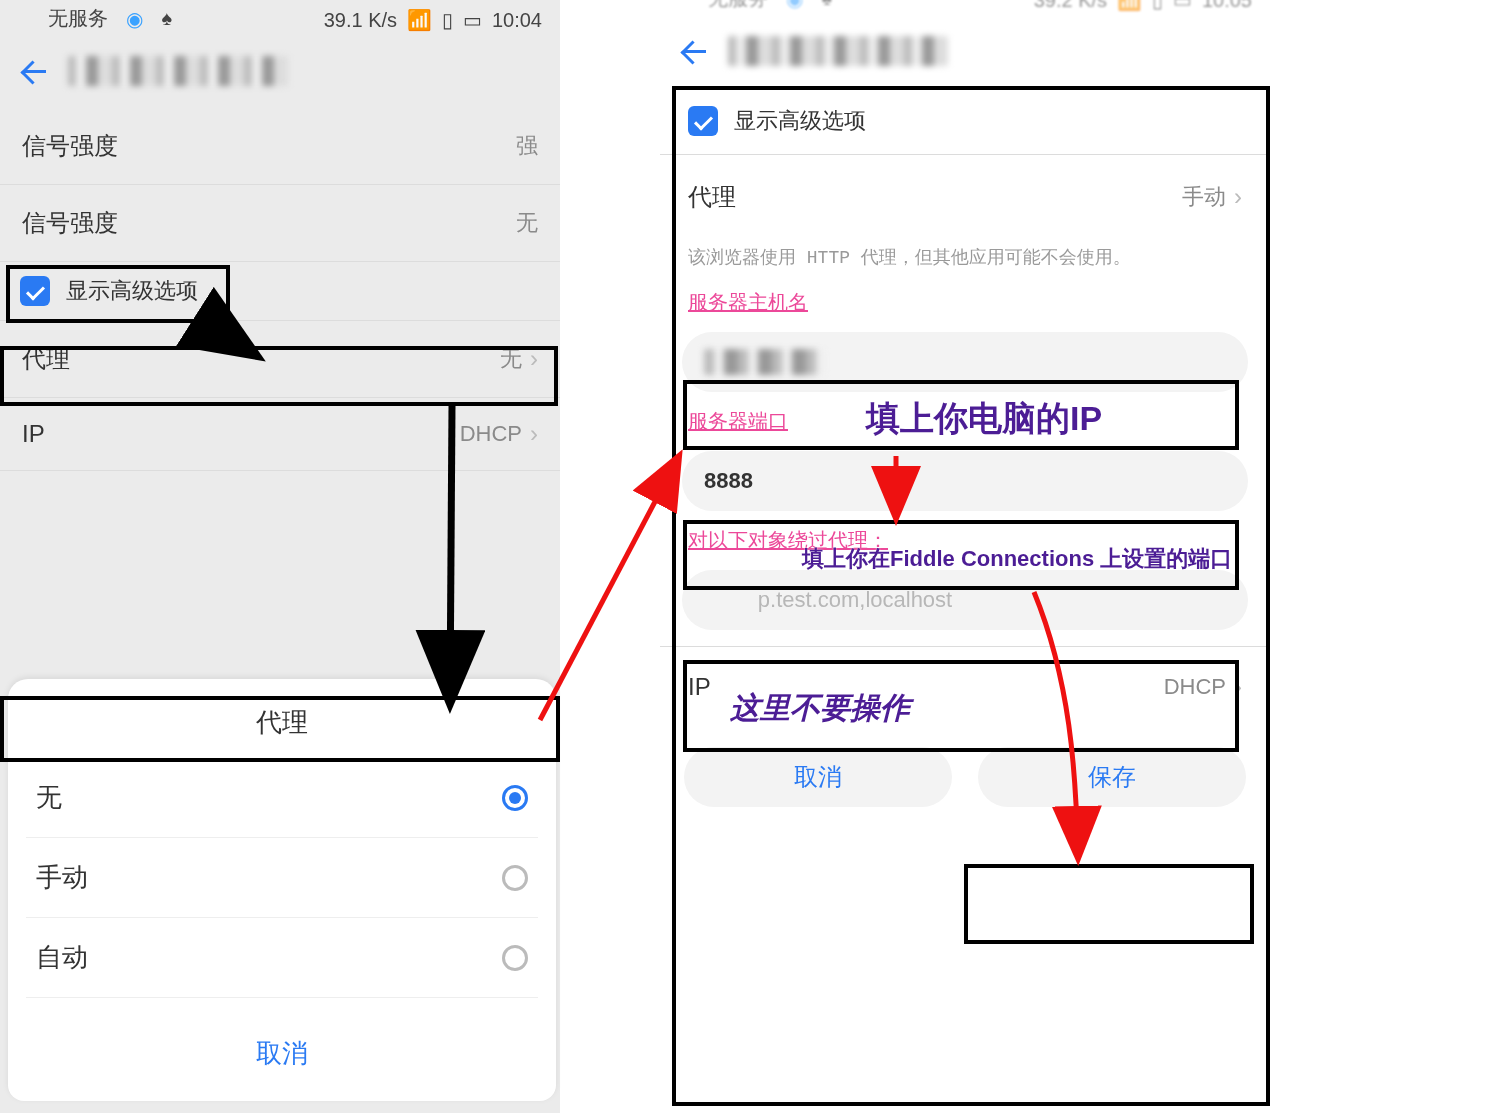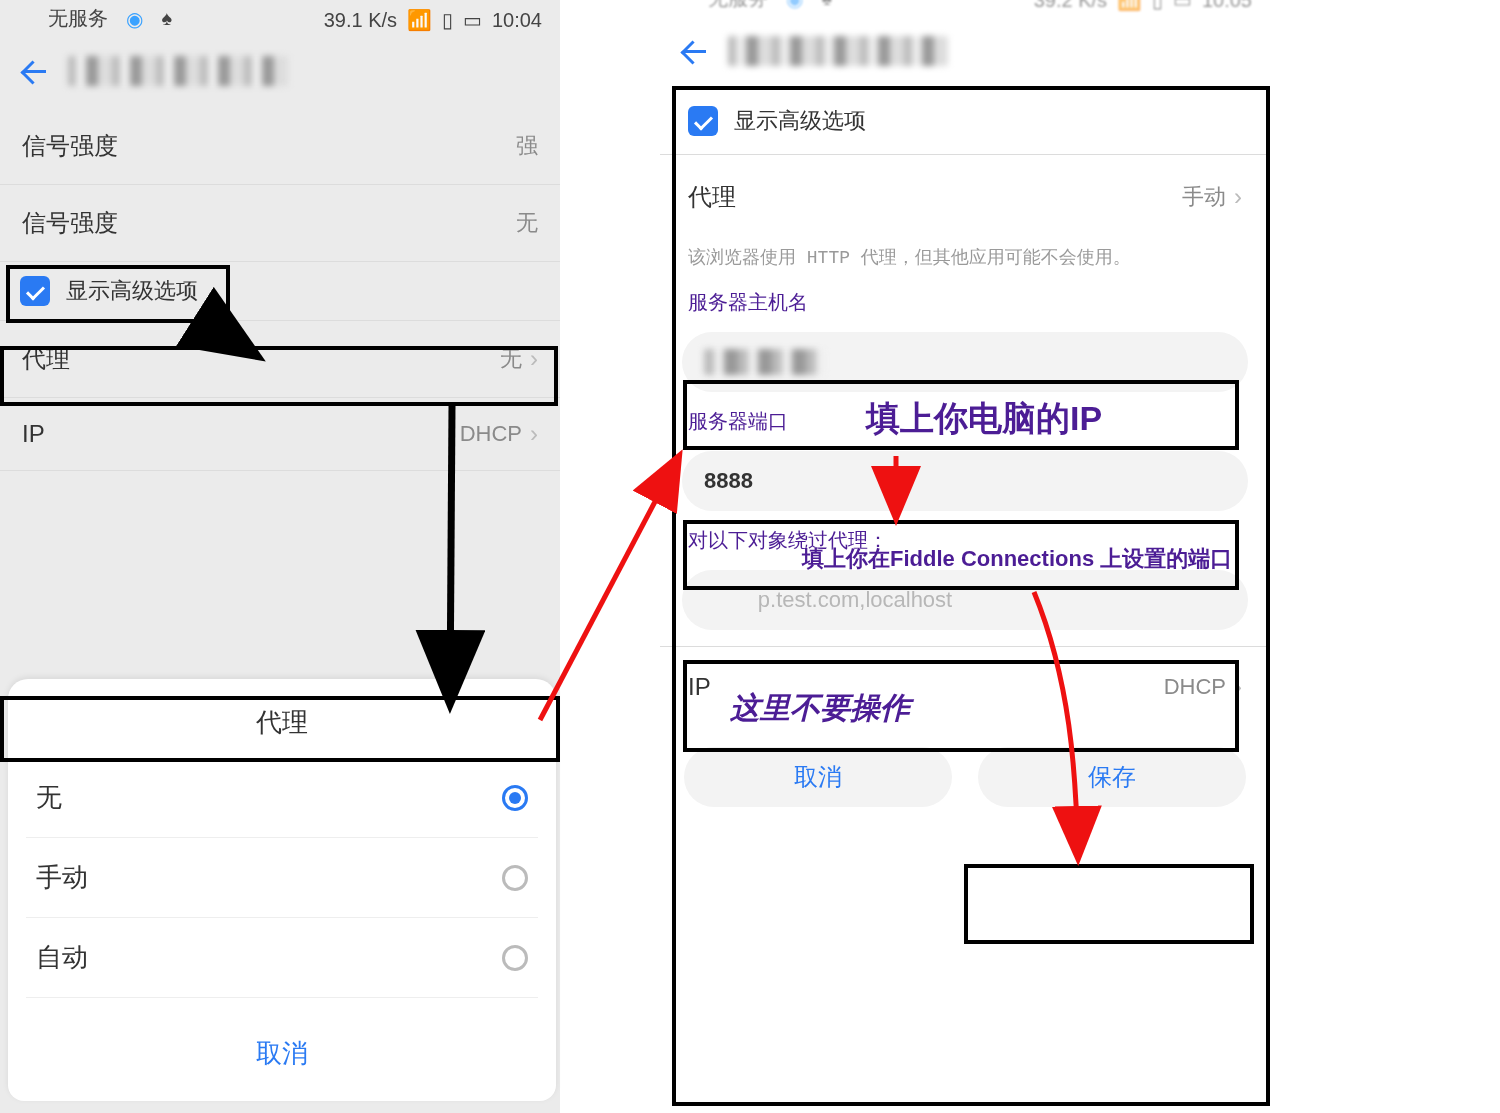--- a/index.html
+++ b/index.html
@@ -73,21 +73,21 @@
   .radio { width:26px; height:26px; border:3px solid #bbb; border-radius:50%; }
   .radio.sel{ border-color:#2a7af3; position:relative;}
   .radio.sel::after{ content:''; position:absolute; inset:4px; background:#2a7af3; border-radius:50%;}
   .cancel-btn { margin-top:18px; text-align:center; color:#2a7af3; font-size:26px; padding:20px 0; }
 
   
   .right-content { padding: 0 0; }
   .right-content .chk-row { padding: 18px 28px; }
   .right-content .row { padding: 26px 28px; }
   .hint { font-size:18px; color:#9a9a9a; padding: 6px 28px 20px; font-family: Liberation Mono, monospace; }
-  .label { font-size:20px; color:#4c1d95; padding: 0 28px 10px; }
+  .label { font-size:20px; color:#ec4899; padding: 0 28px 10px; text-decoration: underline; }
   .field {
     margin: 6px 22px 16px; background:#f3f3f3; border-radius:32px; height:60px;
     display:flex; align-items:center; padding:0 22px; font-size:22px; color:#333;
   }
   .field .blur-ip {
     width:120px; height:26px;
     background: repeating-linear-gradient(90deg,#bbb 0 10px,#eee 10px 20px,#999 20px 34px);
     filter: blur(3px); border-radius:2px;
   }
   .field.placeholder { color:#b7b7b7; }

